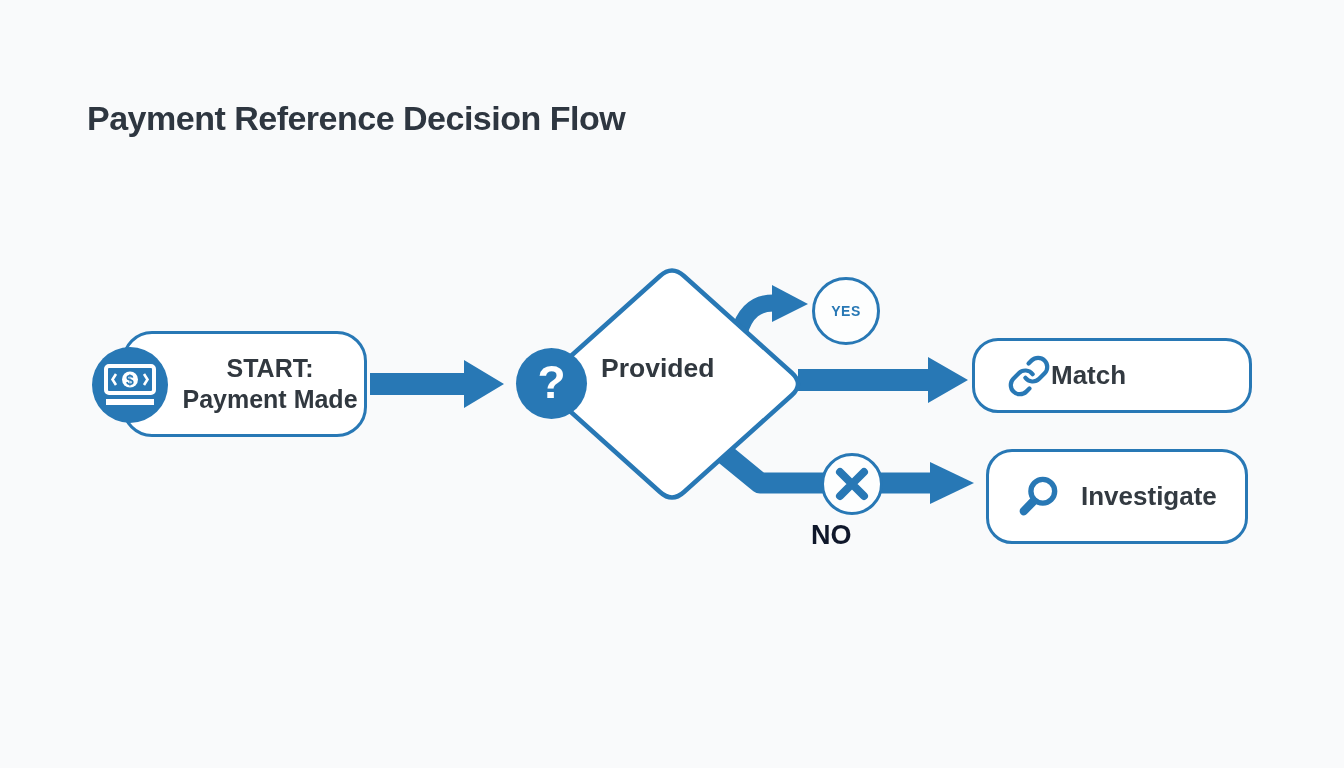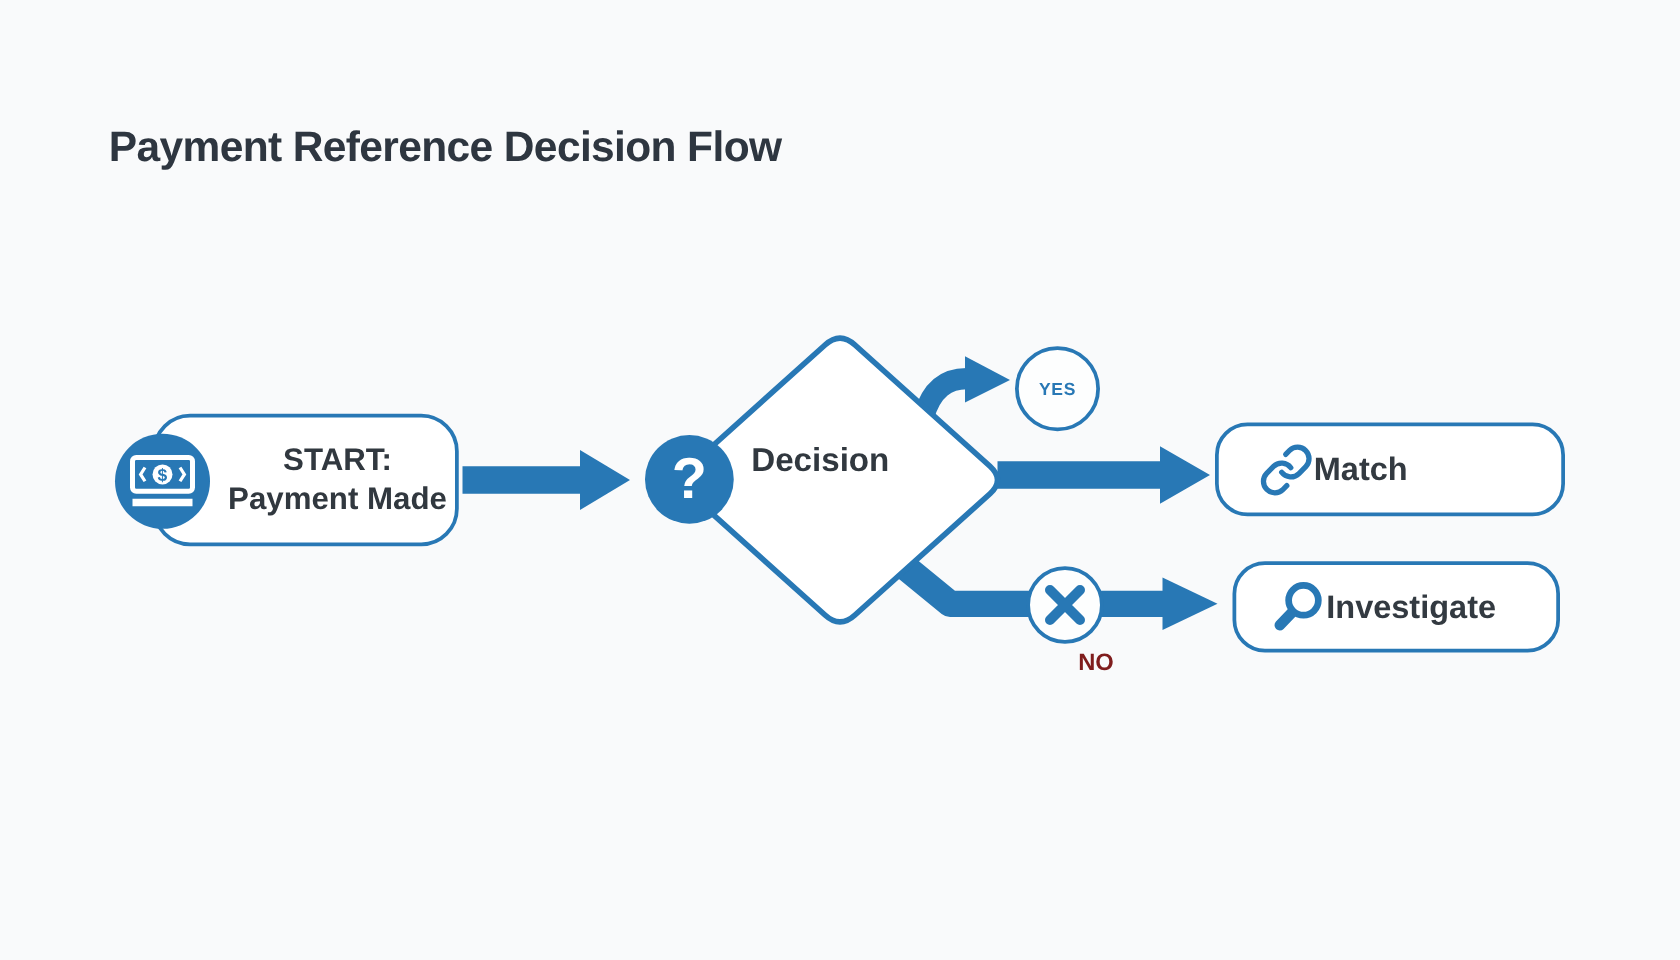--- a/index.html
+++ b/index.html
@@ -36,27 +36,27 @@
     color:#ffffff;font-weight:700;font-size:46px;padding-bottom:4px;}
   #decision-text{
     left:601px;top:352px;z-index:3;
     color:#31383f;font-weight:700;font-size:26.5px;line-height:33px;
   }
   #yes-badge{left:812px;top:277px;width:68px;height:68px;background:#fdfefe;
     border:3.5px solid #2878b5;color:#2878b5;font-weight:700;font-size:14px;letter-spacing:0.5px;}
   #x-badge{left:821px;top:453px;width:62px;height:62px;background:#fdfefe;
     border:3.5px solid #2878b5;}
   #no-label{
-    left:811px;top:520px;width:80px;z-index:3;text-align:right;
-    color:#7f1d1d;font-weight:700;font-size:19px;
+    left:811px;top:520px;width:80px;z-index:3;text-align:left;
+    color:#0f172a;font-weight:700;font-size:27px;
   }
   #match-node{left:972px;top:338px;width:280px;height:75px;border-radius:26px;
     display:flex;align-items:center;padding-left:32px;}
-  #investigate-node{left:986px;top:449px;width:262px;height:73px;border-radius:26px;
-    display:flex;align-items:center;padding-left:26px;}
+  #investigate-node{left:986px;top:449px;width:262px;height:95px;border-radius:26px;
+    display:flex;align-items:center;padding-left:26px;gap:20px;}
   .node-label{color:#333a41;font-weight:700;font-size:26px;}
   svg{display:block;}
 </style>
 </head>
 <body>
 
 <div id="stage">
 
   <svg id="arrow-layer" width="1344" height="768" viewBox="0 0 1344 768">
     <g fill="#2878b5" stroke="none">
@@ -85,21 +85,21 @@
       <path d="M13 12 l-3.5 5.5 3.5 5.5" fill="none" stroke="#ffffff" stroke-width="2.6"></path>
       <path d="M41 12 l3.5 5.5 -3.5 5.5" fill="none" stroke="#ffffff" stroke-width="2.6"></path>
       <circle cx="27" cy="17.5" r="8" fill="#ffffff"></circle>
       <text x="27" y="22.5" text-anchor="middle" font-size="14" font-weight="700" font-family="Liberation Sans, sans-serif" fill="#2878b5">$</text>
       <rect x="3" y="37" width="48" height="6" fill="#ffffff"></rect>
     </svg>
   </div>
 
   <div id="question-badge" class="badge">?</div>
   <div id="decision-text" class="abs">
-    <div>Decision</div>
+    <div>Provided</div>
   </div>
 
   <div id="yes-badge" class="badge">YES</div>
   <div id="match-node" class="node">
     <span>
       <svg width="44" height="44" viewBox="0 0 24 24" fill="none" stroke="#2878b5" stroke-width="2.3" stroke-linecap="round" stroke-linejoin="round">
         <path d="M10 13a5 5 0 0 0 7.54.54l3-3a5 5 0 0 0-7.07-7.07l-1.72 1.71"></path>
         <path d="M14 11a5 5 0 0 0-7.54-.54l-3 3a5 5 0 0 0 7.07 7.07l1.71-1.71"></path>
       </svg>
     </span>

